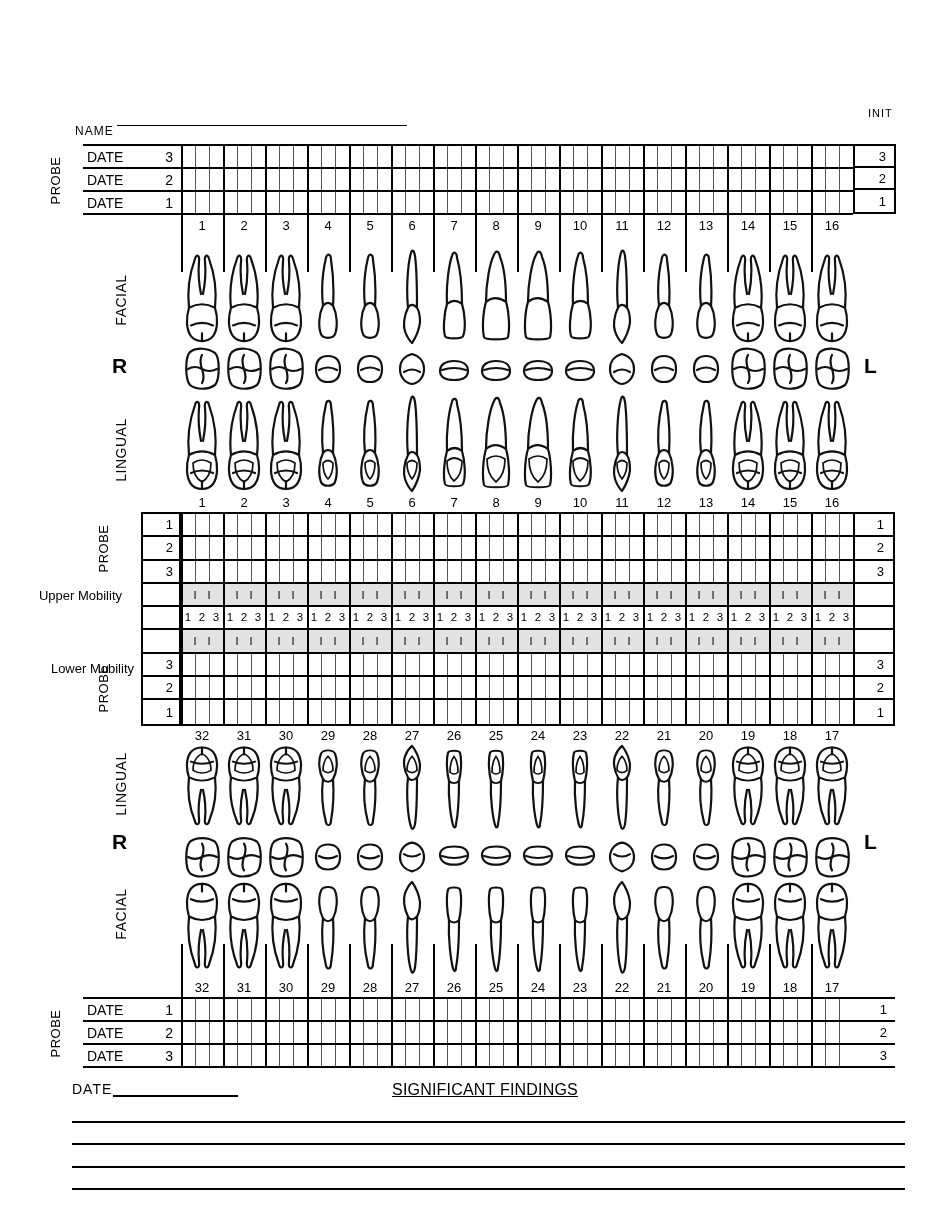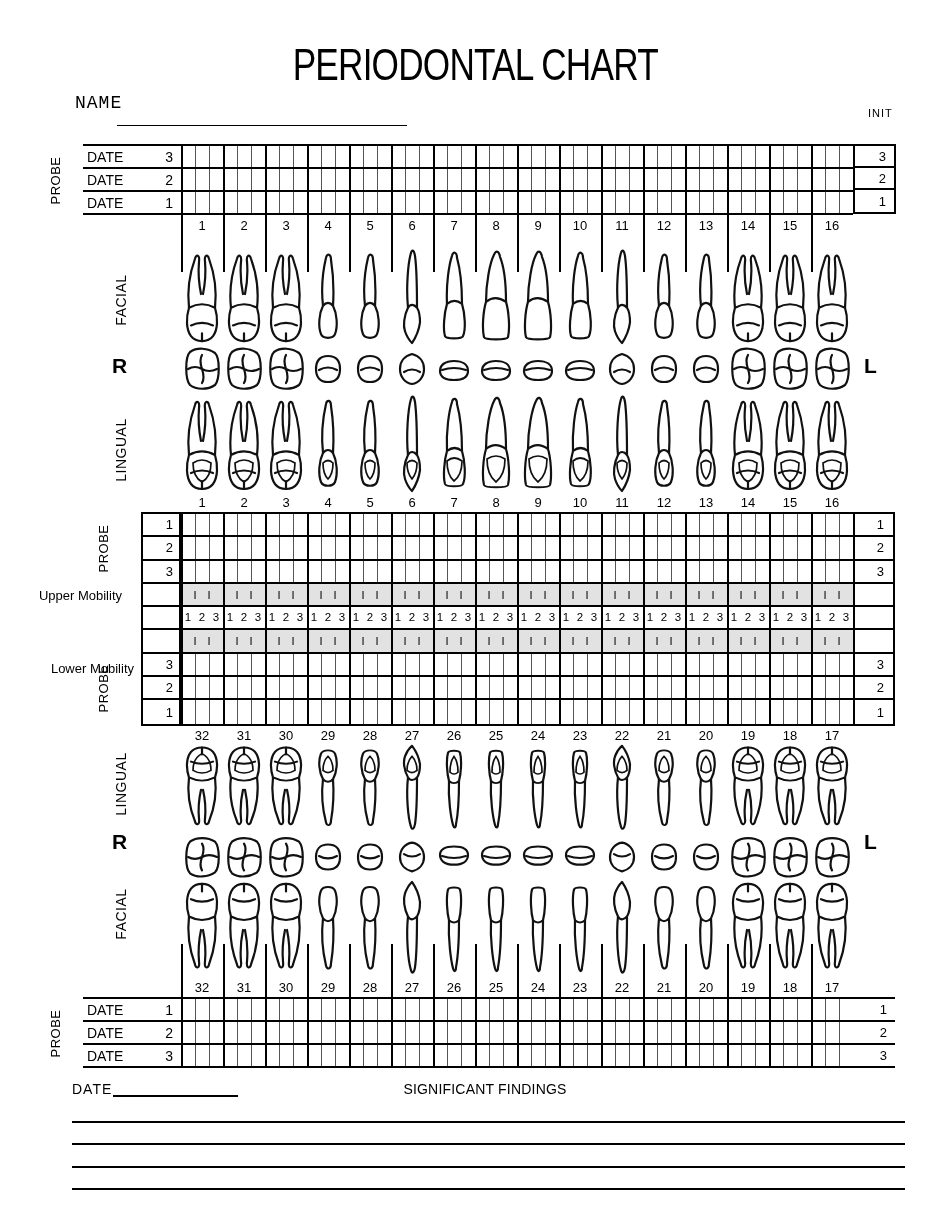--- a/index.html
+++ b/index.html
@@ -7,21 +7,21 @@
   html,body{background:#fff;}
   body{font-family:"Liberation Sans", sans-serif; color:#000;}
   .page{position:relative; width:950px; height:1230px; background:#fff; overflow:hidden;}
   .abs{position:absolute;}
 
   
   .title{top:40px; left:0; width:950px; text-align:center; font-size:44px; font-weight:400; letter-spacing:-1px;}
   .title span{display:inline-block; transform:scaleX(.8);}
 
   
-  .name-label{left:75px; top:93px; font-size:18px; letter-spacing:1px;font-family:Liberation Mono, monospace;}
+  .name-label{left:75px; top:124px; font-size:12px; letter-spacing:1px;}
   .name-line{left:117px; top:108px; width:290px; height:18px; border-bottom:1.5px solid #000;}
   .init-label{left:868px; top:107px; font-size:11px; letter-spacing:1px;}
 
   
   .grow{height:23px; border-bottom:2px solid var(--line);}
   .probe-bg{background-image:
       repeating-linear-gradient(90deg,var(--line) 0 2px,transparent 2px 42px),
       repeating-linear-gradient(90deg,var(--sub) 0 1px,transparent 1px 14px);}
   .bounds42{background-image:repeating-linear-gradient(90deg,var(--line) 0 2px,transparent 2px 42px);}
   .btop{border-top:2px solid var(--line);}
@@ -57,21 +57,21 @@
   .mobcell span{position:absolute; top:50%; transform:translate(-50%,-50%); font-size:11px;}
   .mobcell .t1{left:14px;} .mobcell .t2{left:28px;}
   .scale{display:flex;}
   .scell{width:42px; display:flex;}
   .scell span{width:14px; text-align:center; font-size:11.5px; line-height:21px;}
   .moblabel{display:flex; align-items:center; justify-content:flex-end; font-size:13px;}
 
   
   .date-b{left:72px; top:1081px; font-size:14px; letter-spacing:1px;}
   .date-line{left:113px; top:1081px; width:125px; height:16px; border-bottom:2px solid #000;}
-  .sig{left:375px; top:1081px; width:220px; text-align:center; font-size:14px; letter-spacing:.2px;}
+  .sig{left:375px; top:1081px; width:220px; text-align:center; font-size:16px; letter-spacing:.2px;text-decoration:underline;}
   .rule{left:72px; width:833px; height:0; border-top:2px solid #000;}
 </style>
 </head>
 <body>
 
 <svg width="0" height="0" style="position:absolute" aria-hidden="true">
   <defs>
     <g id="f-molar" stroke="#111" stroke-width="2.2" fill="none" stroke-linecap="round" stroke-linejoin="round">
       <path d="M8,62 C6,44 9,26 14,12 C15,7 19,8 18,15 C17,27 18,38 20,48 M34,62 C36,44 33,26 28,12 C27,7 23,8 24,15 C25,27 24,38 22,48"></path>
       <path fill="#fff" d="M8,62 C5,72 5,84 10,91 C13,95 18,96 21,96 C24,96 29,95 32,91 C37,84 37,72 34,62 C25,57 17,57 8,62 Z"></path>
@@ -135,21 +135,20 @@
     </g>
     <g id="o-incisor" stroke="#111" stroke-width="2.2" fill="none" stroke-linecap="round" stroke-linejoin="round">
       <path fill="#fff" d="M21,16 C30,16 35,20 35,26 C35,32 30,35 21,35 C12,35 7,32 7,26 C7,20 12,16 21,16 Z"></path>
       <path d="M9,25 Q21,21 33,25"></path>
     </g>
   </defs>
 </svg>
 
 <div class="page">
 
-  <div class="abs title"><span>PERIODONTAL CHART</span></div>
 
   <div class="abs name-label">NAME</div>
   <div class="abs name-line"></div>
   <div class="abs init-label">INIT</div>
 
   <div class="abs rot" style="left:44px; top:146px; width:22px; height:69px;">
       <span>PROBE</span>
     </div>
   <div class="abs lab-rows btop" style="left:83px; top:144px;">
     <div class="lab-row">

